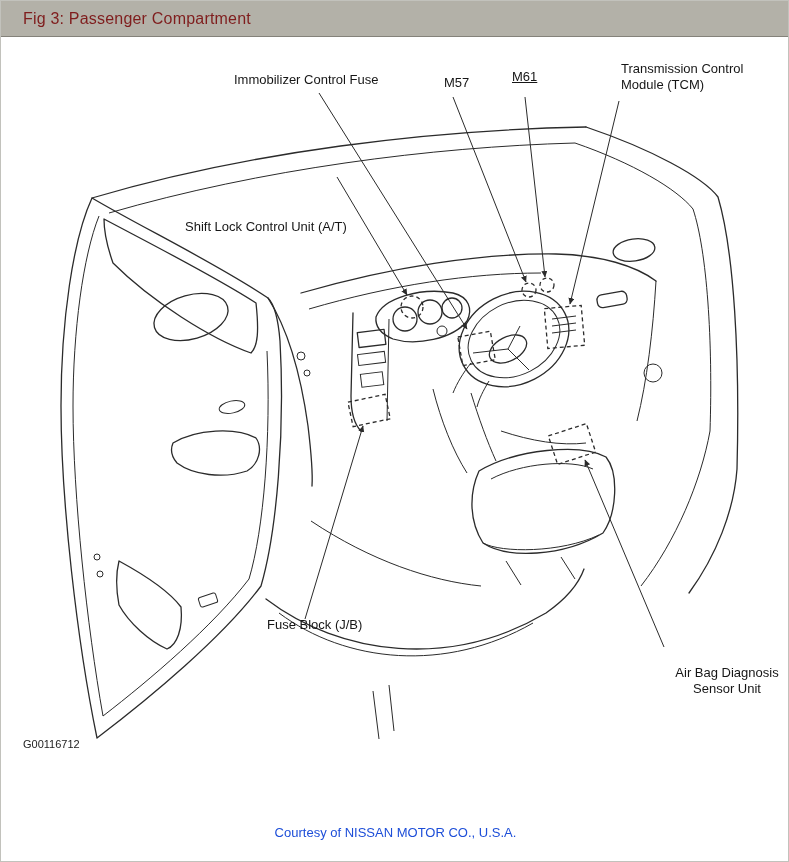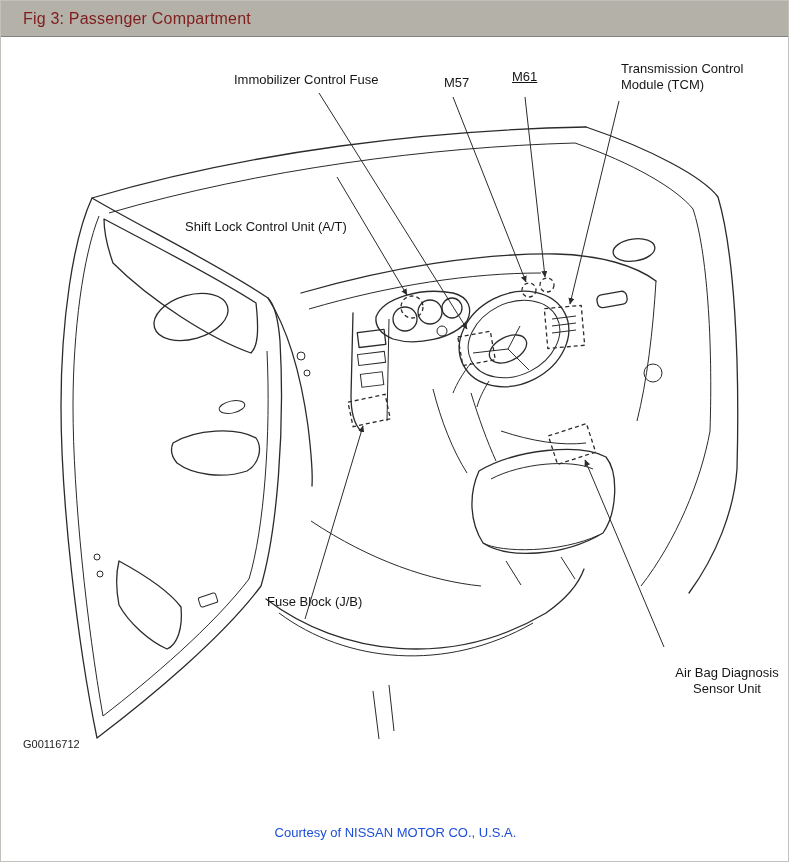--- a/index.html
+++ b/index.html
@@ -156,21 +156,21 @@
     <div class="callout" style="left:233px;top:71px;">Immobilizer Control Fuse</div>
 
     <div class="callout" style="left:443px;top:74px;">M57</div>
 
     <div class="callout" style="left:511px;top:68px;text-decoration:underline;">M61</div>
 
     <div class="callout wrap" style="left:604px;top:60px;width:145px;">Transmission Control Module (TCM)</div>
 
     <div class="callout" style="left:184px;top:173px;margin-top:45px;">Shift Lock Control Unit (A/T)</div>
 
-    <div class="callout" style="left:266px;top:593px;">Fuse Block (J/B)</div>
+    <div class="callout" style="left:266px;top:616px;">Fuse Block (J/B)</div>
 
     <div class="callout wrap" style="left:645px;top:664px;width:130px;text-align:center;">Air Bag Diagnosis Sensor Unit</div>
 
     <div class="figure-id">G00116712</div>
 
     <div class="courtesy">Courtesy of NISSAN MOTOR CO., U.S.A.</div>
   </div>
 </div>
 
 </body></html>

